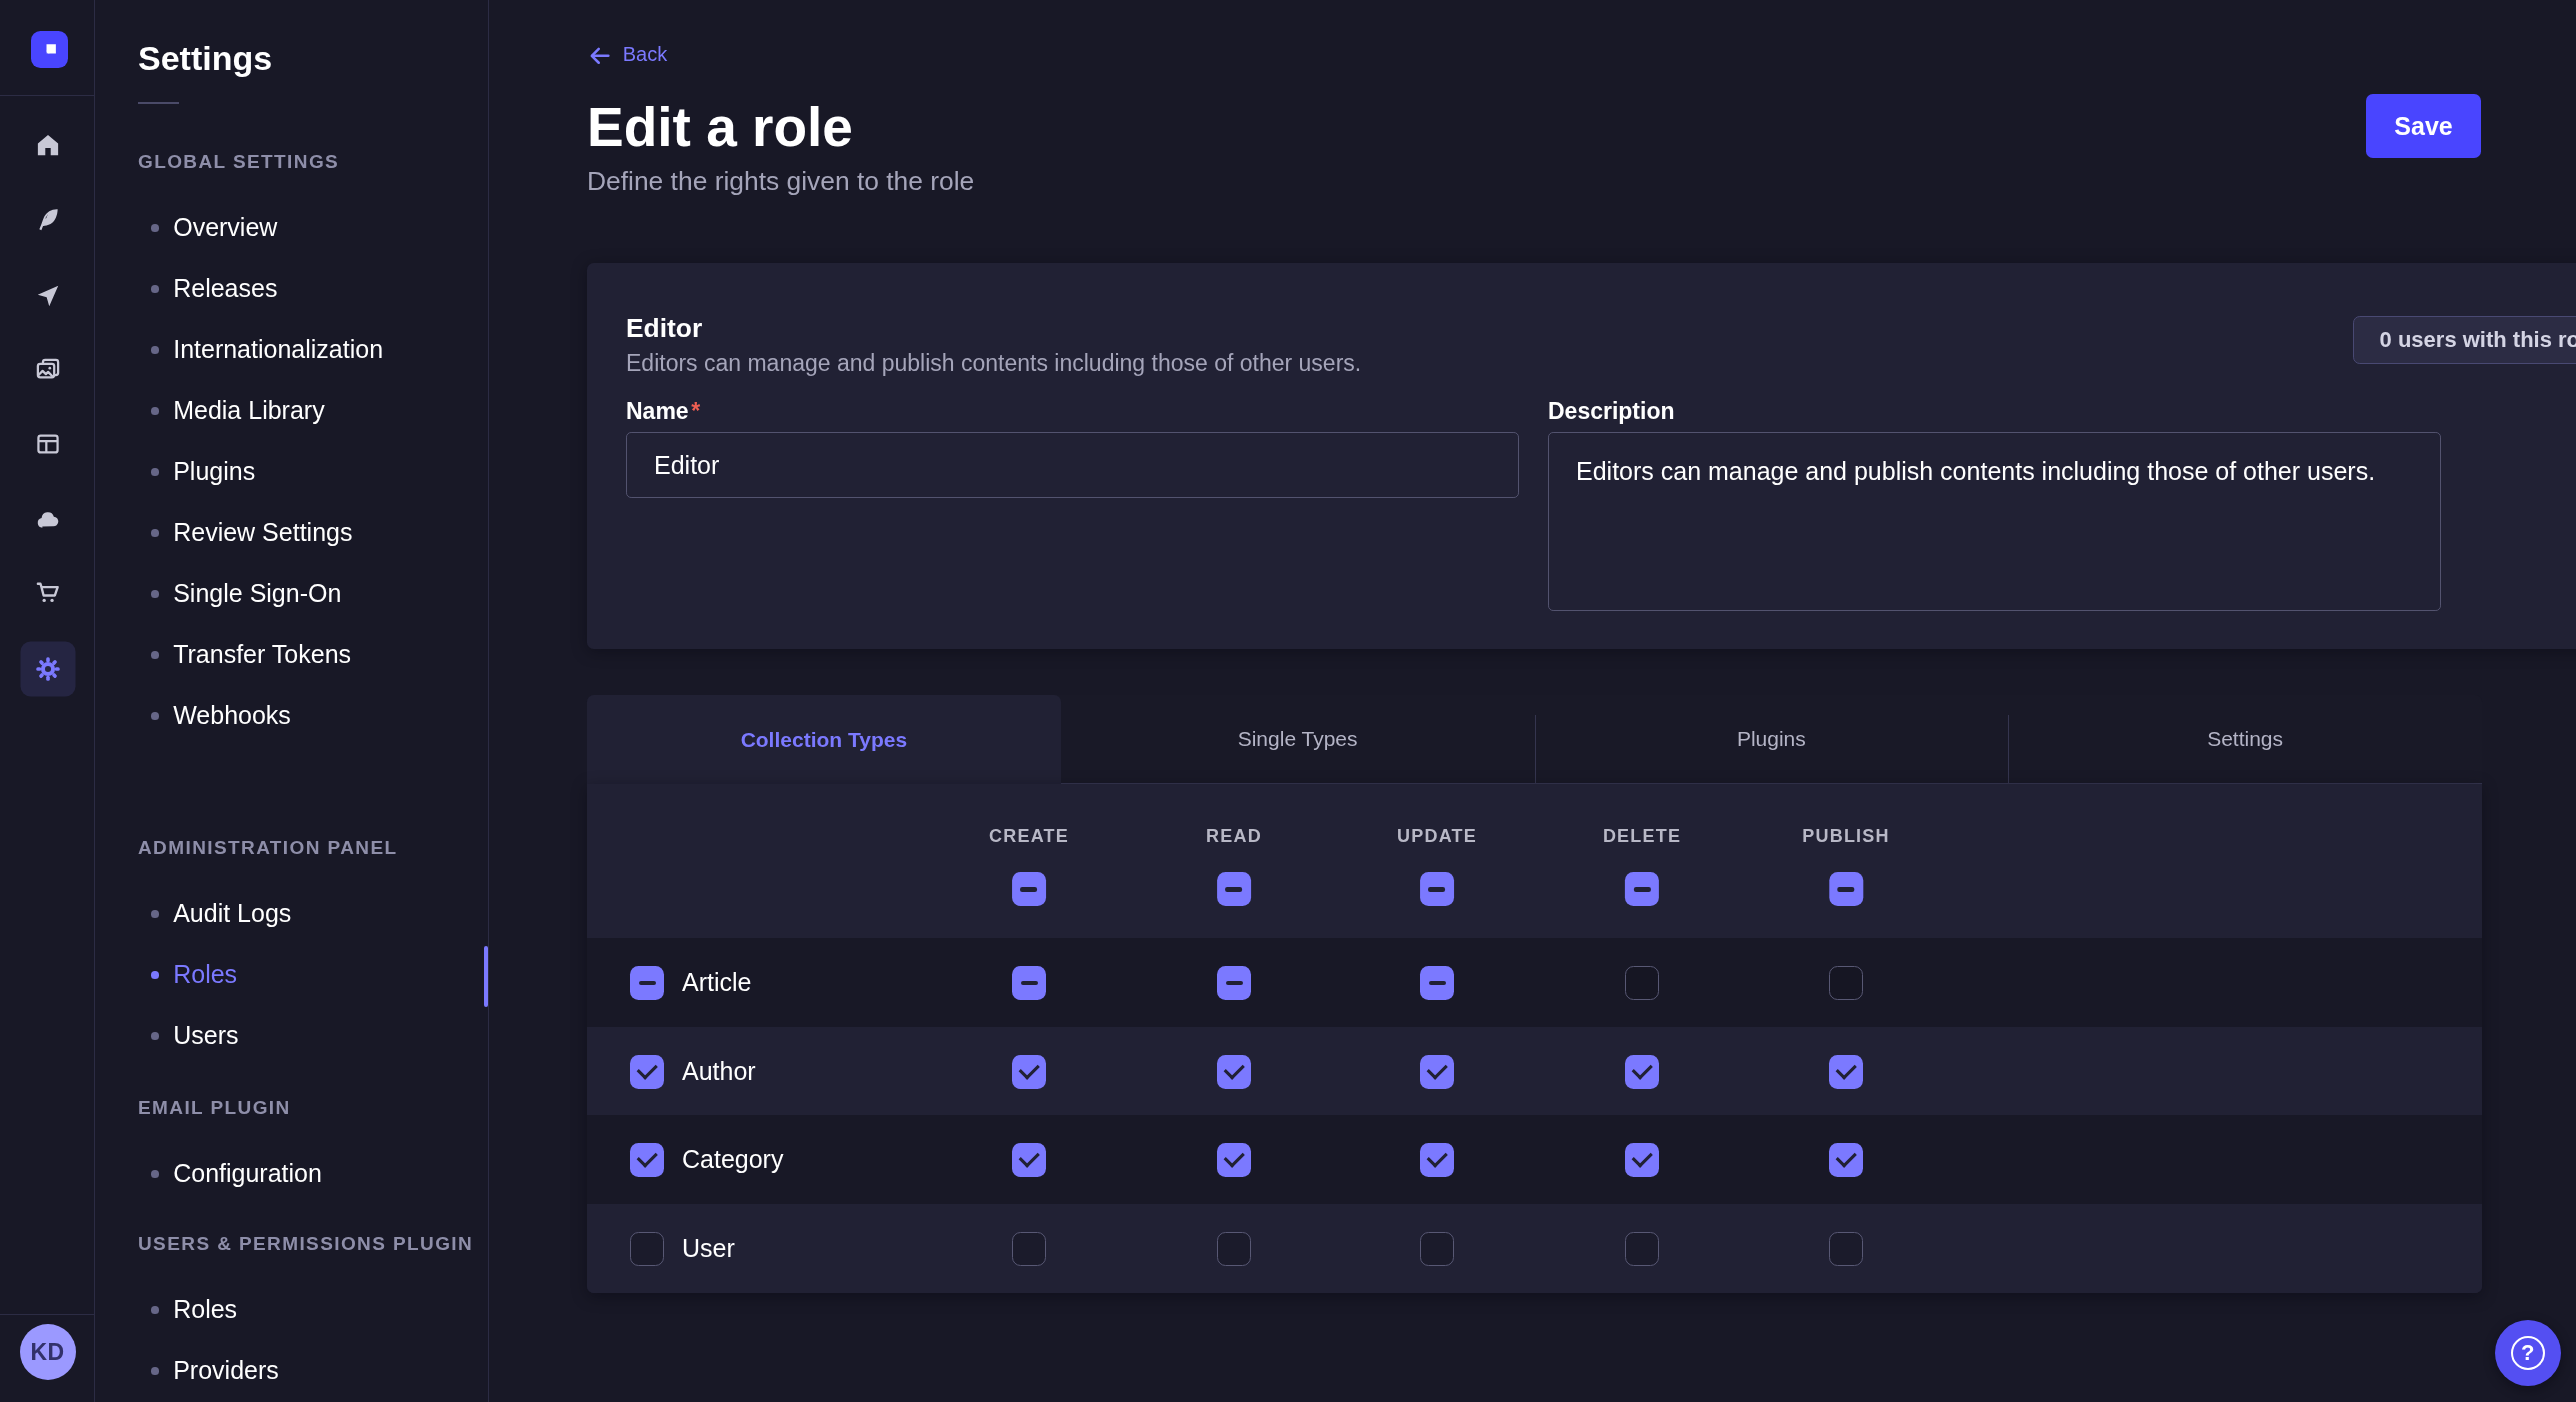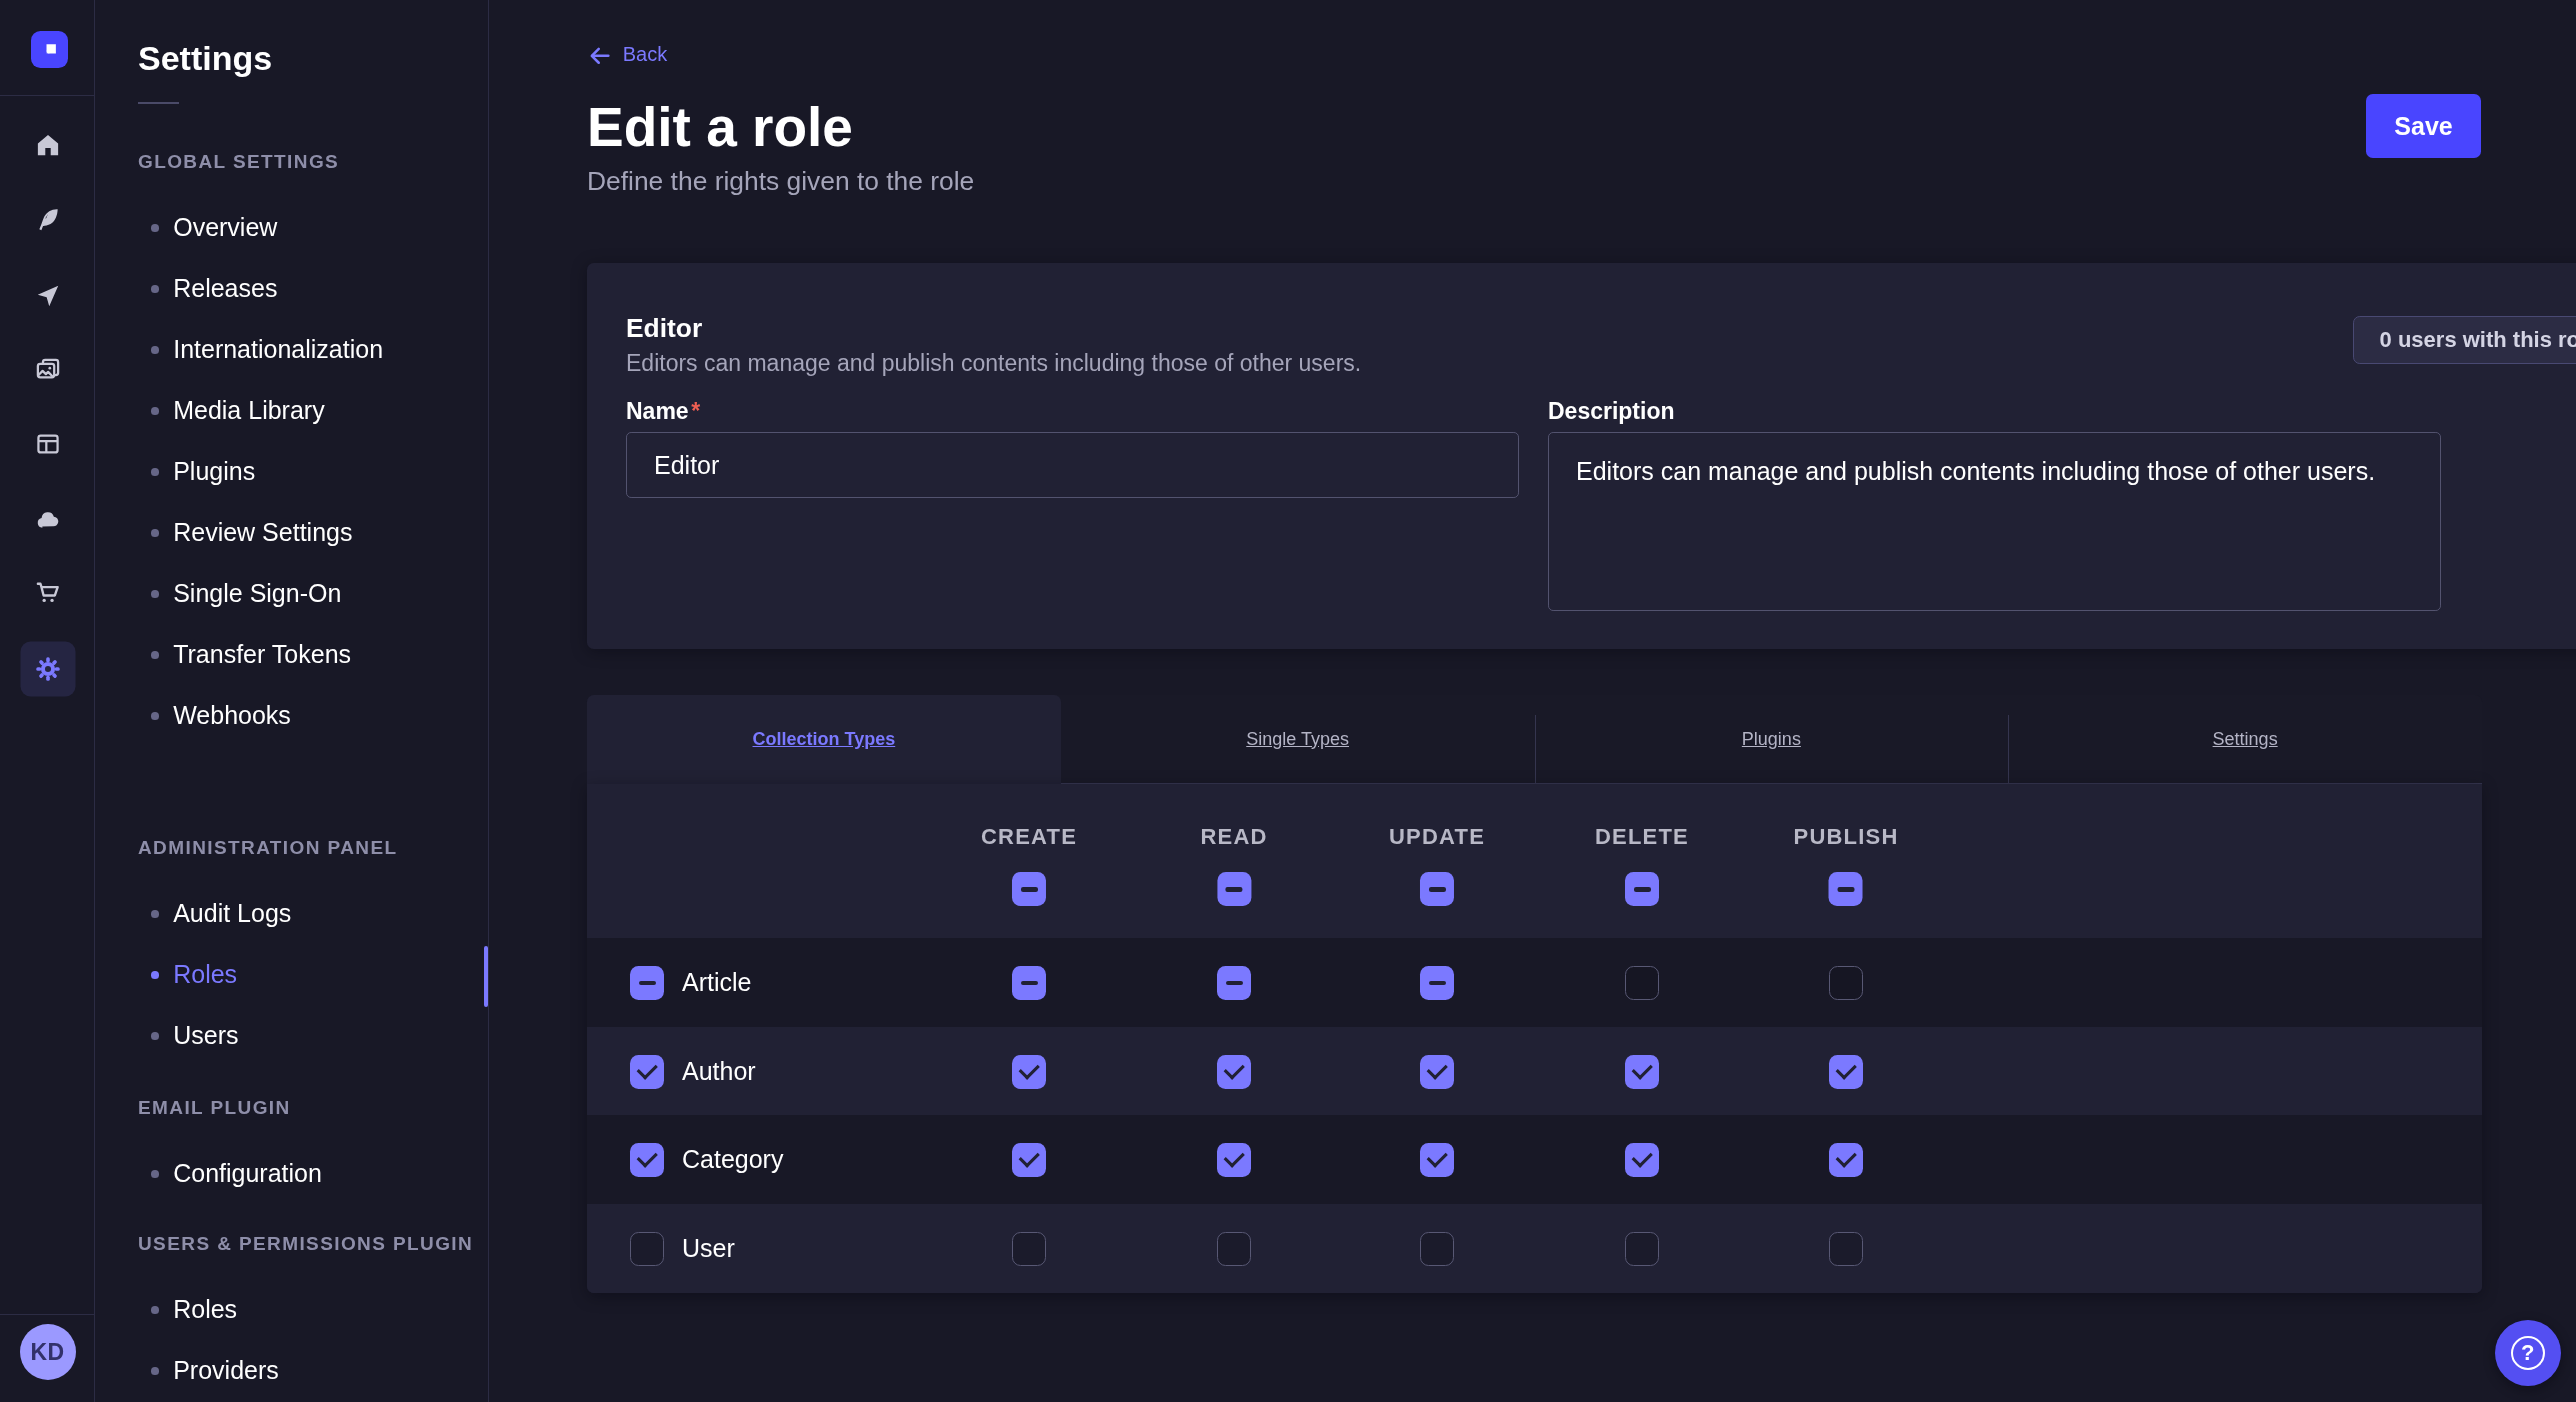--- a/index.html
+++ b/index.html
@@ -66,29 +66,29 @@
                 color:#fff; font-size:25px; font-family:inherit; padding:0 27px; }
   .desc-input { position:absolute; left:961px; top:169px; width:893px; height:179px;
                 background:#212134; border:0.9px solid #53536f; border-radius:5.1px;
                 color:#fff; font-size:25px; font-family:inherit; padding:22px 27px;
                 line-height:32px; resize:none; }
   
   .tabbar { position:absolute; left:97px; top:695px; width:1895px; height:89px;
             display:flex; background:#191927; border-radius:6.8px 6.8px 0 0;
             border-bottom:0.9px solid #35354f; }
   .tab { flex:1 1 0; position:relative; display:flex; align-items:center; justify-content:center;
-         font-size:18px; font-weight:500; color:#b4b4c6; cursor:pointer;text-decoration:underline; }
+         font-size:21px; font-weight:500; color:#b4b4c6; cursor:pointer; }
   .tab.active { background:#212134; border-radius:6.8px 6.8px 0 0; color:#7b79ff; font-weight:600;
                 margin-bottom:-0.9px; height:89px; }
   .tab.sep::before { content:""; position:absolute; left:0; top:20.4px; bottom:0; width:0.9px; background:#35354f; }
   .panel { position:absolute; left:97px; top:784px; width:1895px; height:509px;
            background:#212134; border-radius:0 0 6.8px 6.8px; box-shadow:0 3.4px 15.3px rgba(4,4,12,.35); }
   .phead { position:absolute; left:0; top:0; width:100%; height:154px; }
   .pcol { position:absolute; transform:translateX(-50%); text-align:center; }
-  .pcol .pcol-lbl { height:19.6px; line-height:19.6px; font-size:22px; font-weight:700;
+  .pcol .pcol-lbl { height:19.6px; line-height:19.6px; font-size:18px; font-weight:700;
                     letter-spacing:1.2px; color:#b8b8c6; text-transform:uppercase; margin-top:43px; }
   .pcol .cb { margin:25.6px auto 0; }
   .prow { position:absolute; left:0; width:100%; height:89px; }
   .prow.dark { background:#181826; }
   .prow.light { background:#212134; }
   .prow:last-child { border-radius:0 0 6.8px 6.8px; }
   .lead { position:absolute; left:43px; top:50%; transform:translateY(-50%);
           display:flex; align-items:center; gap:18px; }
   .lead .row-lbl { font-size:25px; color:#fff; }
   .pcell { position:absolute; top:50%; transform:translate(-50%,-50%); }

